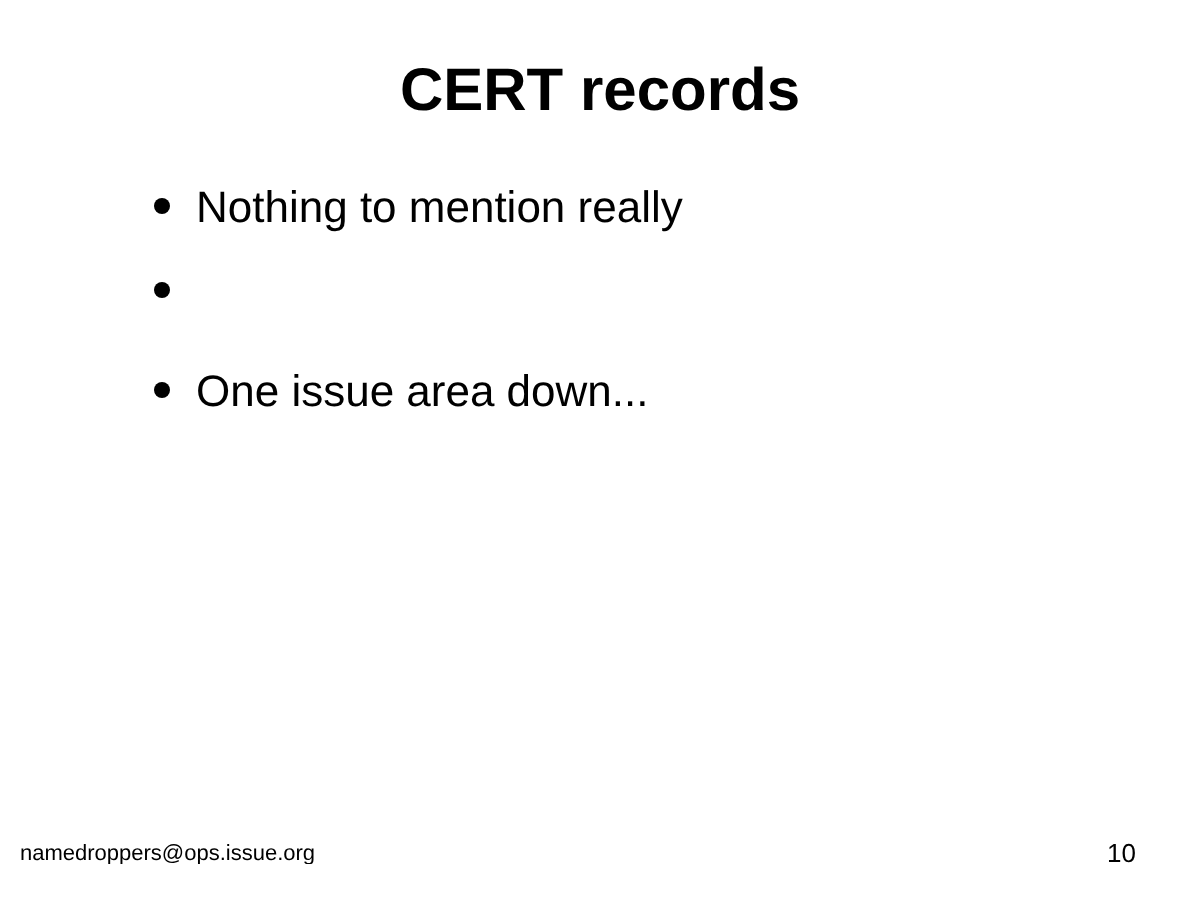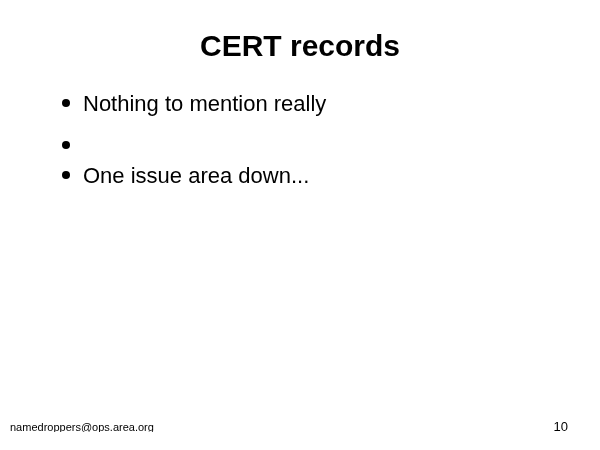--- a/index.html
+++ b/index.html
@@ -27,39 +27,39 @@
     font-size: 30px;
     font-weight: bold;
     line-height: 36px;
     color: #000000;
     font-family: "Liberation Sans", "DejaVu Sans", sans-serif;
     letter-spacing: 0px;
     white-space: nowrap;
   }
   .bullet-list {
     position: absolute;
-    left: 61px;
+    left: 76px;
     top: 90px;
     width: 510px;
     margin: 0;
     padding: 0;
     list-style: none;
   }
   .bullet-item {
     position: relative;
     padding-left: 22px;
     margin: 0 0 14px 0;
     font-size: 22px;
     line-height: 28px;
     color: #000000;
     font-family: "Liberation Sans", "DejaVu Sans", sans-serif;
     white-space: nowrap;
   }
   .bullet-item.spaced-before {
-    margin-top: 44px;
+    margin-top: 64px;
   }
   .bullet-marker {
     position: absolute;
     left: 1px;
     top: 9px;
     width: 8px;
     height: 8px;
     border-radius: 50%;
     background: #000000;
     display: block;
@@ -107,17 +107,17 @@
       <span class="bullet-marker"></span>
     </li>
 
     <li class="bullet-item spaced-before">
       <span class="bullet-marker"></span>
       <span class="bullet-text">One issue area down...</span>
     </li>
 
   </ul>
 
-  <div class="footer-email">namedroppers@ops.area.org</div>
+  <div class="footer-email">namedroppers@ops.issue.org</div>
 
   <div class="footer-page">10</div>
 
 </div>
 
 </body></html>

